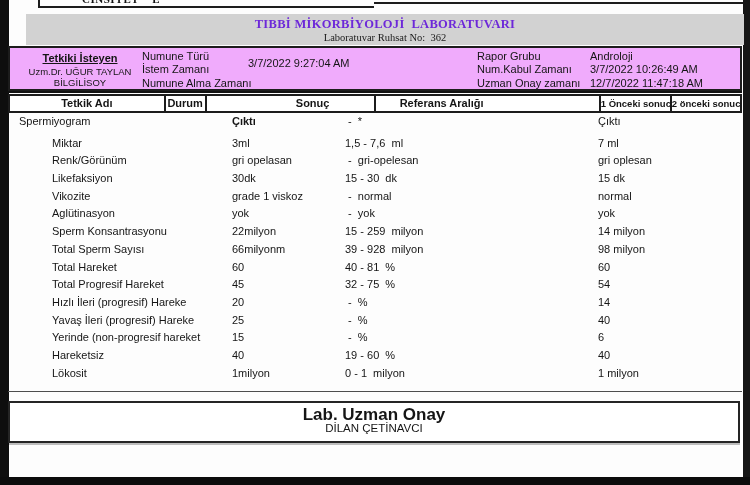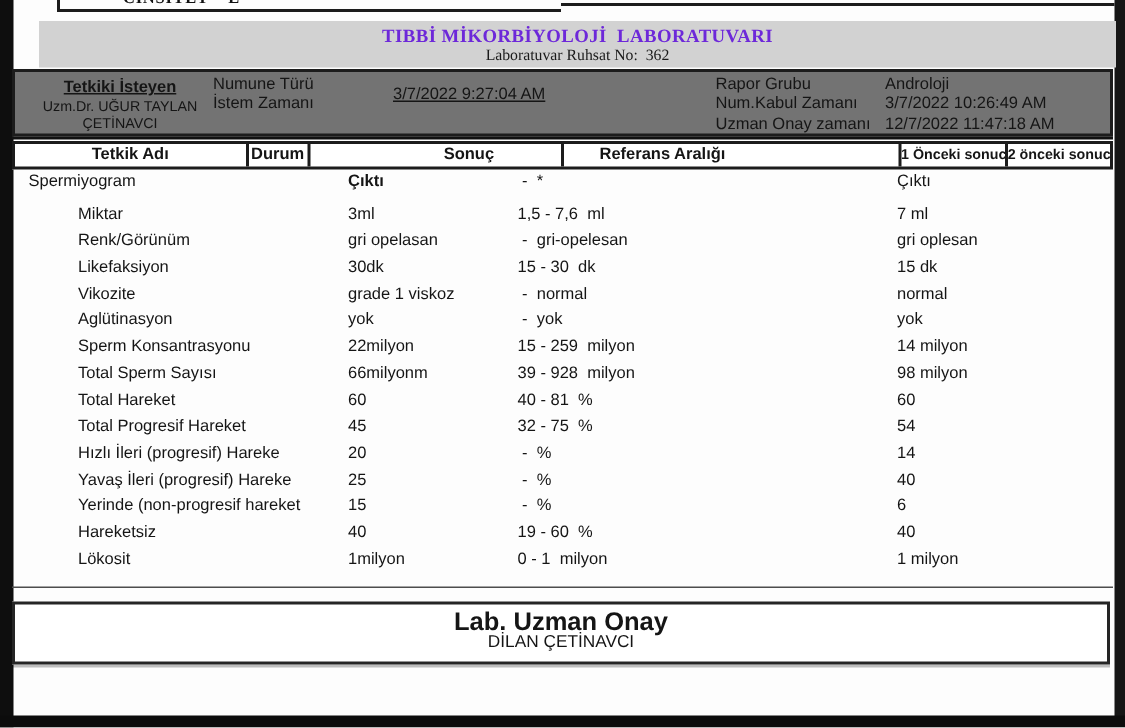--- a/index.html
+++ b/index.html
@@ -23,27 +23,27 @@
               letter-spacing:0.5px; white-space:pre; }
   .tp-text .gap { display:inline-block; width:13px; }
 
   
   .gray-bar { position:absolute; left:26px; top:14px; width:718px; height:31px; background:#d2d2d2; text-align:center; }
   .lab-title { margin-top:3px; font-family:"Liberation Serif", serif; font-weight:bold; font-size:12.5px;
                color:#6d28d9; letter-spacing:0.3px; white-space:pre;text-align:center; }
   .lab-license { font-family:"Liberation Serif", serif; font-size:10.5px; color:#1a1a1a; white-space:pre; }
 
   
-  .info-box { position:absolute; left:8px; top:46px; width:734px; height:45px; border:2px solid #1c1c1c; background:#737373; }
+  .info-box { position:absolute; left:8px; top:46px; width:734px; height:45px; border:2px solid #1c1c1c; background:#f0abfc; }
   .requester { position:absolute; left:8px; top:4px; width:124px; text-align:center; }
   .req-label { font-size:11px; font-weight:bold; text-decoration:underline; }
   .req-name  { font-size:9.5px; line-height:11px; margin-top:2px; }
   .sample-labels { position:absolute; left:132px; top:2px; }
   .sample-labels .lbl { font-size:11px; line-height:13.3px; }
-  .sample-value { position:absolute; left:252px; top:9px; font-size:11px;text-decoration:underline; }
+  .sample-value { position:absolute; left:238px; top:9px; font-size:11px; }
   .report-labels { position:absolute; left:467px; top:2px; }
   .report-labels .lbl { font-size:11px; line-height:13.3px; }
   .report-values { position:absolute; left:580px; top:2px; }
   .report-values .val { font-size:11px; line-height:13.3px; }
 
   
   .thead-topline { position:absolute; left:8px; top:91px; width:734px; height:2px; background:#111; }
   .thead { position:absolute; left:8px; top:94px; width:734px; height:19px; display:flex;
            border:2px solid #1c1c1c; background:#fff;text-align:right; }
   .th { border-right:2px solid #1c1c1c; font-weight:bold; font-size:11px; line-height:15px;
@@ -93,25 +93,26 @@
 
   <div class="gray-bar">
     <div class="lab-title">TIBBİ MİKORBİYOLOJİ  LABORATUVARI</div>
     <div class="lab-license">Laboratuvar Ruhsat No:  362</div>
   </div>
 
   <div class="info-box">
     <div class="requester">
       <div class="req-label">Tetkiki İsteyen</div>
       <div class="req-name">Uzm.Dr. UĞUR TAYLAN</div>
-      <div class="req-name" style="margin-top:0;">ÇETİNAVCI</div>
+      <div class="req-name" style="margin-top:0;">BİLGİLİSOY</div>
     </div>
     <div class="sample-labels">
       <div class="lbl">Numune Türü</div>
       <div class="lbl">İstem Zamanı</div>
+      <div class="lbl">Numune Alma Zamanı</div>
     </div>
     <div class="sample-value">3/7/2022 9:27:04 AM</div>
     <div class="report-labels">
       <div class="lbl">Rapor Grubu</div>
       <div class="lbl">Num.Kabul Zamanı</div>
       <div class="lbl">Uzman Onay zamanı</div>
     </div>
     <div class="report-values">
       <div class="val">Androloji</div>
       <div class="val">3/7/2022 10:26:49 AM</div>

